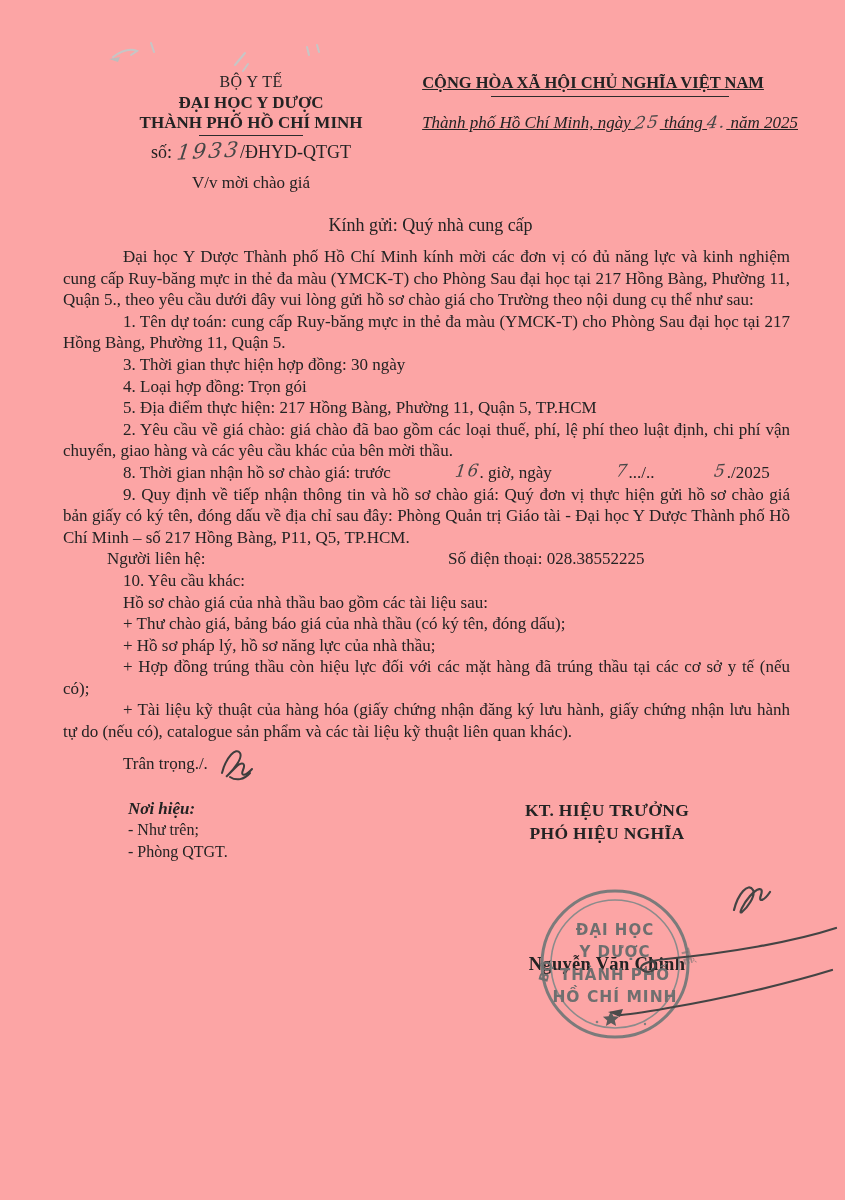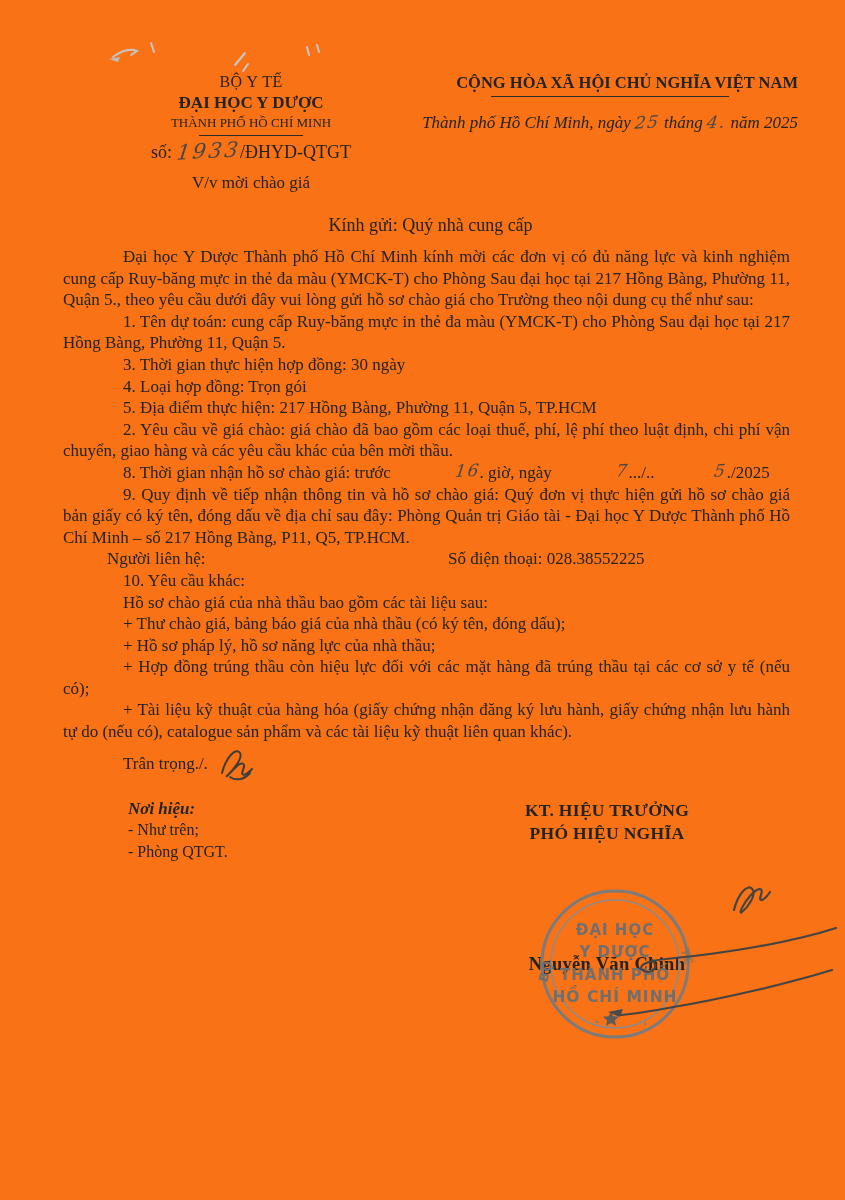--- a/index.html
+++ b/index.html
@@ -1,28 +1,28 @@
 <!DOCTYPE html>
 <html><head>
 <meta charset="utf-8">
 <style>
   html,body{margin:0;padding:0;background:#e8e8e8;}
-  .page{position:relative;width:845px;height:1200px;background:#f97316;overflow:hidden;
+  .page{position:relative;width:845px;height:1200px;background:#fca5a5;overflow:hidden;
         font-family:"Liberation Serif","DejaVu Serif",serif;color:#232323;}
   .content{position:absolute;left:63px;top:72px;width:735px;}
   
   .hdr{display:flex;align-items:flex-start;}
   .hl{width:312px;margin-left:41px;text-align:center;line-height:20px;}
   .hl-l1{font-size:16px;letter-spacing:.5px;}
   .hl-l2{font-size:17px;font-weight:bold;margin-top:1px;}
-  .hl-l3{font-size:13px;font-weight:normal;}
+  .hl-l3{font-size:17px;font-weight:bold;}
   .rule-left{width:104px;border-bottom:1.6px solid #2c2c2c;margin:2px auto 5px;}
   .doc-num{font-size:18px;margin-top:1px;}
   .subject{font-size:17px;margin-top:11px;}
-  .hr{flex:1;text-align:right;padding-left:24px;line-height:22px;}
+  .hr{flex:1;text-align:left;padding-left:24px;line-height:22px;text-decoration:underline;}
   .hr-n1{font-size:16.5px;font-weight:bold;}
   .hr-n2{font-size:18px;font-weight:bold;margin-top:1px;}
   .rule-right{width:238px;border-bottom:1.7px solid #2c2c2c;margin:2px auto 0;}
   .dateline{font-size:17px;font-style:italic;margin-top:14px;white-space:nowrap;}
   
   .salutation{text-align:center;font-size:18px;margin-top:22px;}
   .bp{font-size:17px;line-height:21.6px;text-align:justify;text-indent:60px;margin:0;width:727px;}
   .intro{margin-top:10px;}
   .contact{position:relative;font-size:17px;line-height:21.6px;width:727px;}
   .contact-lbl{margin-left:44px;}

